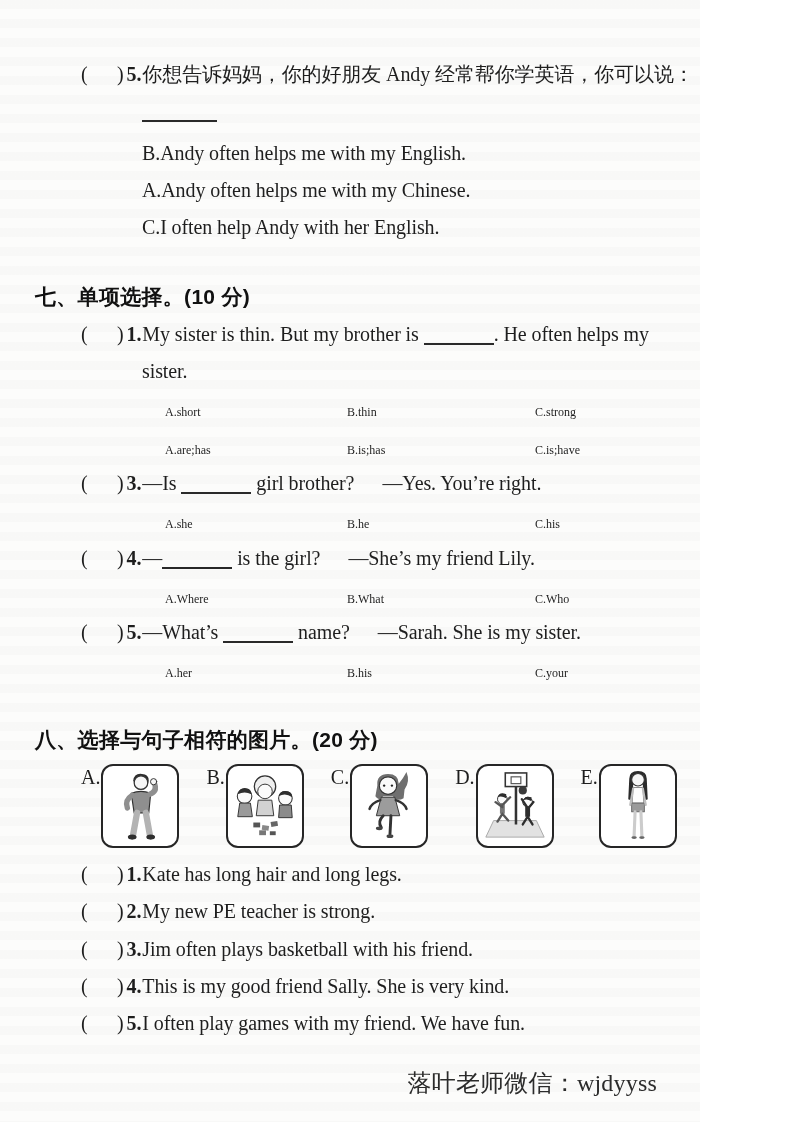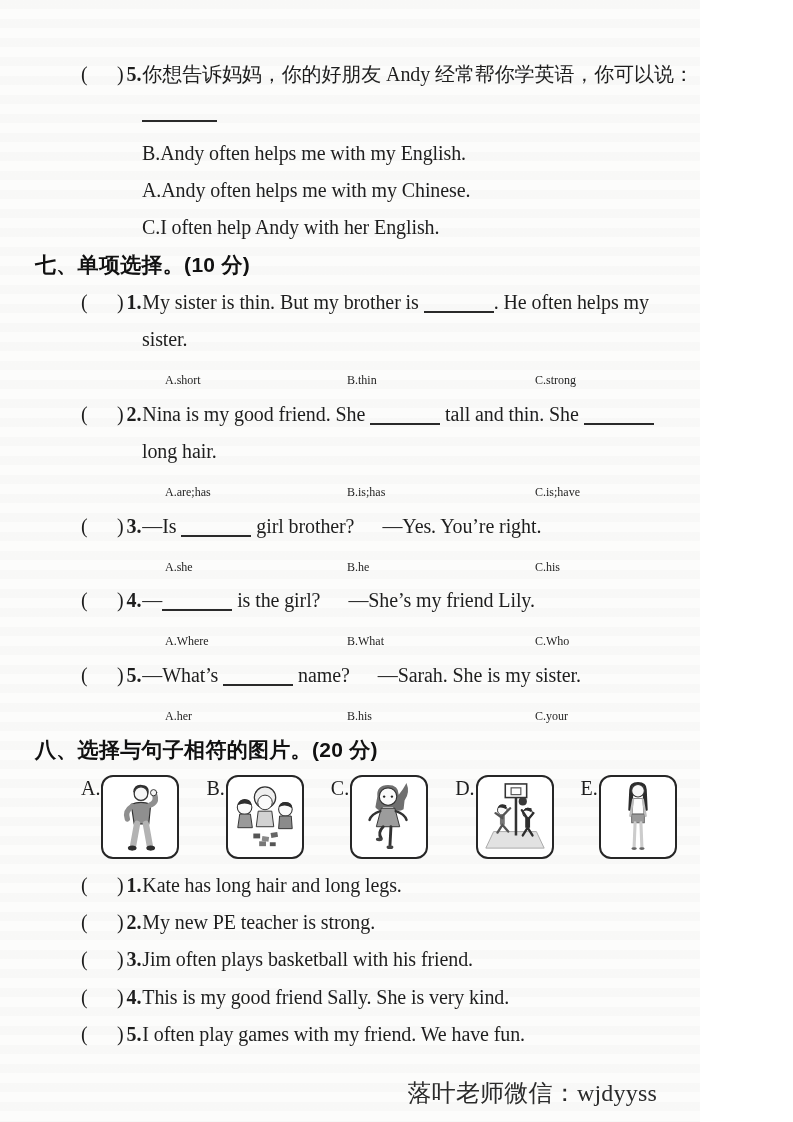--- a/index.html
+++ b/index.html
@@ -33,21 +33,21 @@
     background: #2a2a2a; transform: translateY(4px);
   }
   .blank.standalone { width: 75px; }
   .gap { display: inline-block; width: 28px; }
 
   .listen-opts { margin-top: 4px; }
 
   .sec-head {
     font-family: "Liberation Sans", "DejaVu Sans", sans-serif;
     font-weight: 700; font-size: 21px; line-height: 37.3px;
-    letter-spacing: 0.3px; white-space: nowrap; color: #111;
+    letter-spacing: 0.3px; white-space: nowrap; color: #111; margin-top: 32px;
   }
 
   .opt-row { position: relative; height: 37.3px; }
   .opt { position: absolute; top: 4px; line-height: 37.3px; font-size: 12px; white-space: nowrap; }
   .o0 { left: 130px; } .o1 { left: 312px; } .o2 { left: 500px; }
 
   
   .pics { display: flex; gap: 27px; margin: 6px 0 0 46px; align-items: flex-start; height: 88px; }
   .pic-item { display: flex; align-items: flex-start; }
   .pic-label { font-size: 20px; line-height: 26px; margin-right: 1px; }
@@ -84,22 +84,20 @@
       <div>
         <div class="line q-first"><span class="bracket">(      )</span><span class="qnum">1.</span><span>My sister is thin. But my brother is </span><span class="blank"></span><span>. He often helps my</span></div>
         <div class="line cont"><span>sister.</span></div>
         <div class="opt-row">
           <span class="opt o0">A.short</span>
           <span class="opt o1">B.thin</span>
           <span class="opt o2">C.strong</span>
         </div>
       </div>
       <div>
-        <div class="line q-first"><span class="bracket">(      )</span><span class="qnum">2.</span><span>Nina is my good friend. She </span><span class="blank"></span><span> tall and thin. She </span><span class="blank"></span></div>
-        <div class="line cont"><span>long hair.</span></div>
         <div class="opt-row">
           <span class="opt o0">A.are;has</span>
           <span class="opt o1">B.is;has</span>
           <span class="opt o2">C.is;have</span>
         </div>
       </div>
       <div>
         <div class="line q-first"><span class="bracket">(      )</span><span class="qnum">3.</span><span>—Is </span><span class="blank"></span><span> girl brother?</span><span class="gap"></span><span>—Yes. You’re right.</span></div>
         <div class="opt-row">
           <span class="opt o0">A.she</span>

